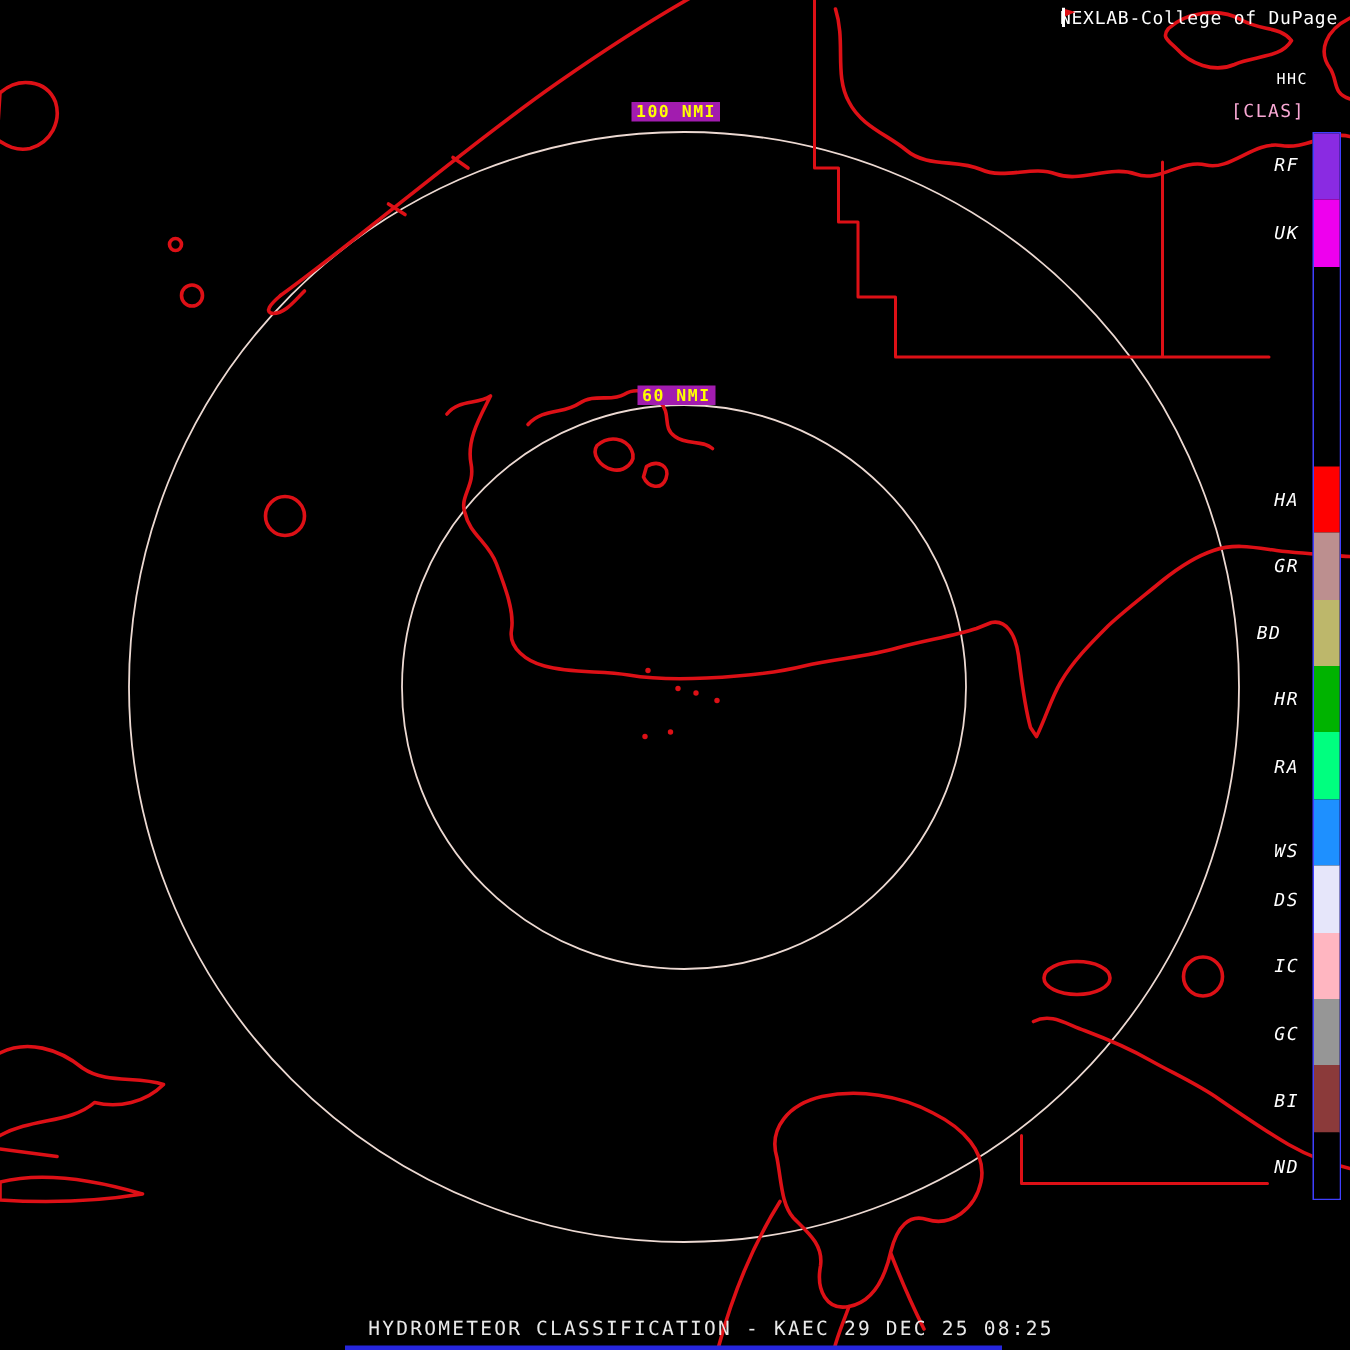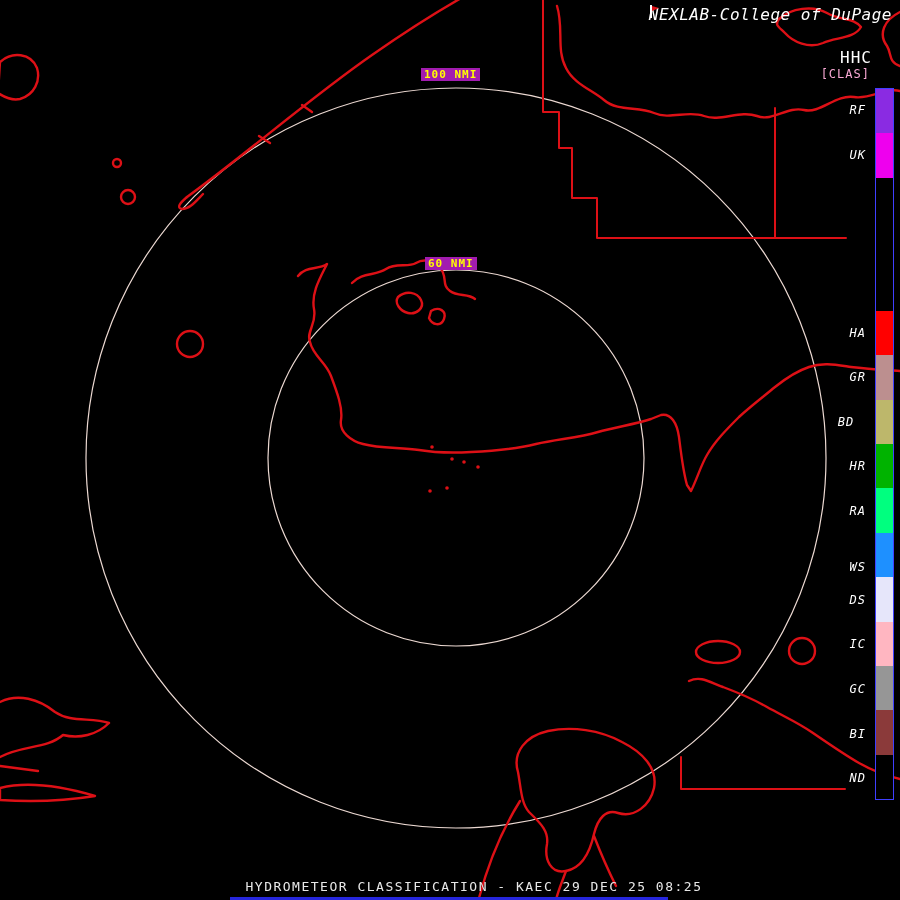--- a/index.html
+++ b/index.html
@@ -6,24 +6,24 @@
   .screen{
     position:relative;width:900px;height:900px;background:#000;overflow:hidden;
     font-family:"DejaVu Sans Mono","Liberation Mono",monospace;
   }
   .screen svg{position:absolute;left:0;top:0;}
   .ring-label{
     position:absolute;background:#a21caf;font-size:11px;font-weight:bold;
     padding:0 3px;letter-spacing:1px;white-space:nowrap;
   }
   .brand{
-    position:absolute;top:5px;right:8px;color:#ffffff;font-size:16px;
-    letter-spacing:0.5px;display:flex;align-items:center;gap:4px;font-style:italic;
+    position:absolute;top:5px;right:8px;color:#ffffff;font-size:12px;
+    letter-spacing:0.5px;display:flex;align-items:center;gap:4px;
   }
-  .hhc{position:absolute;top:48px;right:28px;color:#ffffff;font-size:16px;letter-spacing:1px;}
+  .hhc{position:absolute;top:48px;right:28px;color:#ffffff;font-size:10px;letter-spacing:1px;}
   .clas{position:absolute;top:67px;right:30px;color:#f9a8d4;font-size:12px;letter-spacing:1px;}
   .color-bar{
     position:absolute;top:88px;right:6px;width:19px;height:712px;
     border:1px solid #3f3fff;box-sizing:border-box;
     display:flex;flex-direction:column;background:#000;
   }
   .bar-seg{flex:1 1 0;}
   .legend-labels{position:absolute;top:88px;right:34px;width:40px;height:712px;font-style:italic;}
   .legend-label{
     position:absolute;right:0;height:44.5px;line-height:44.5px;

